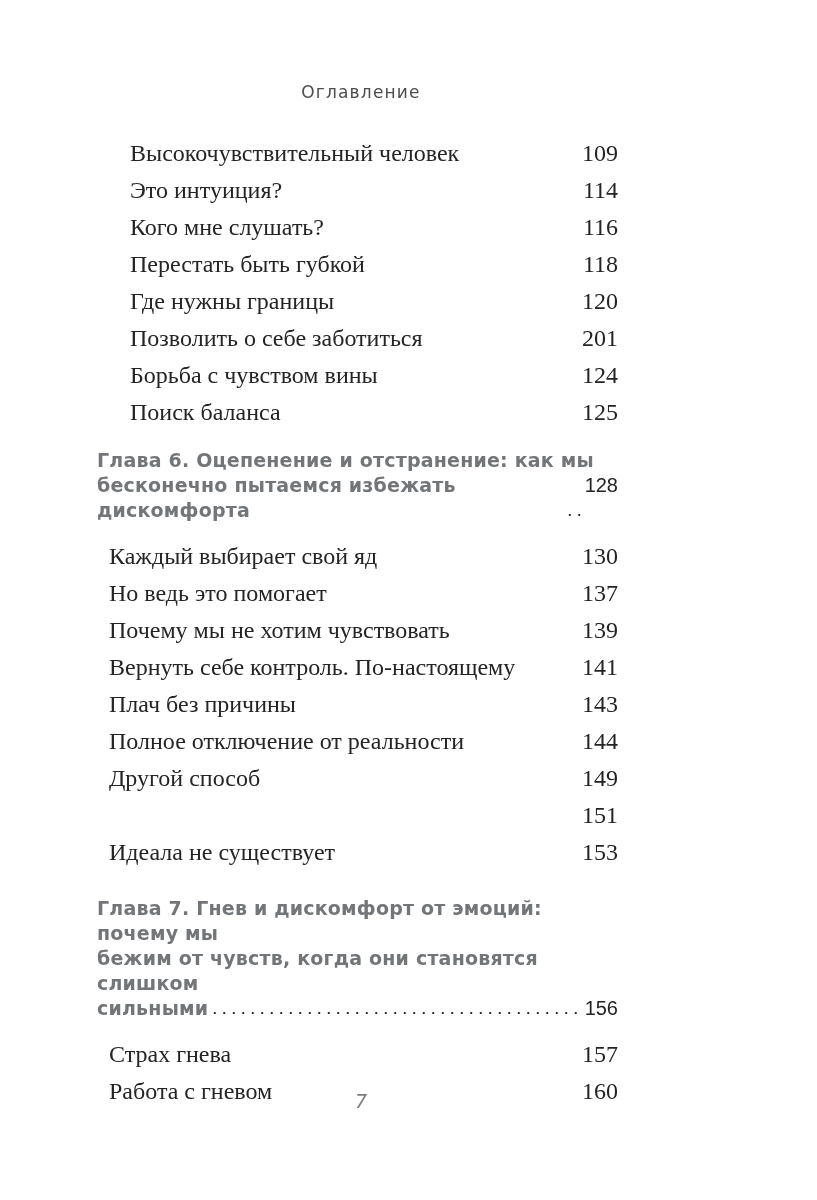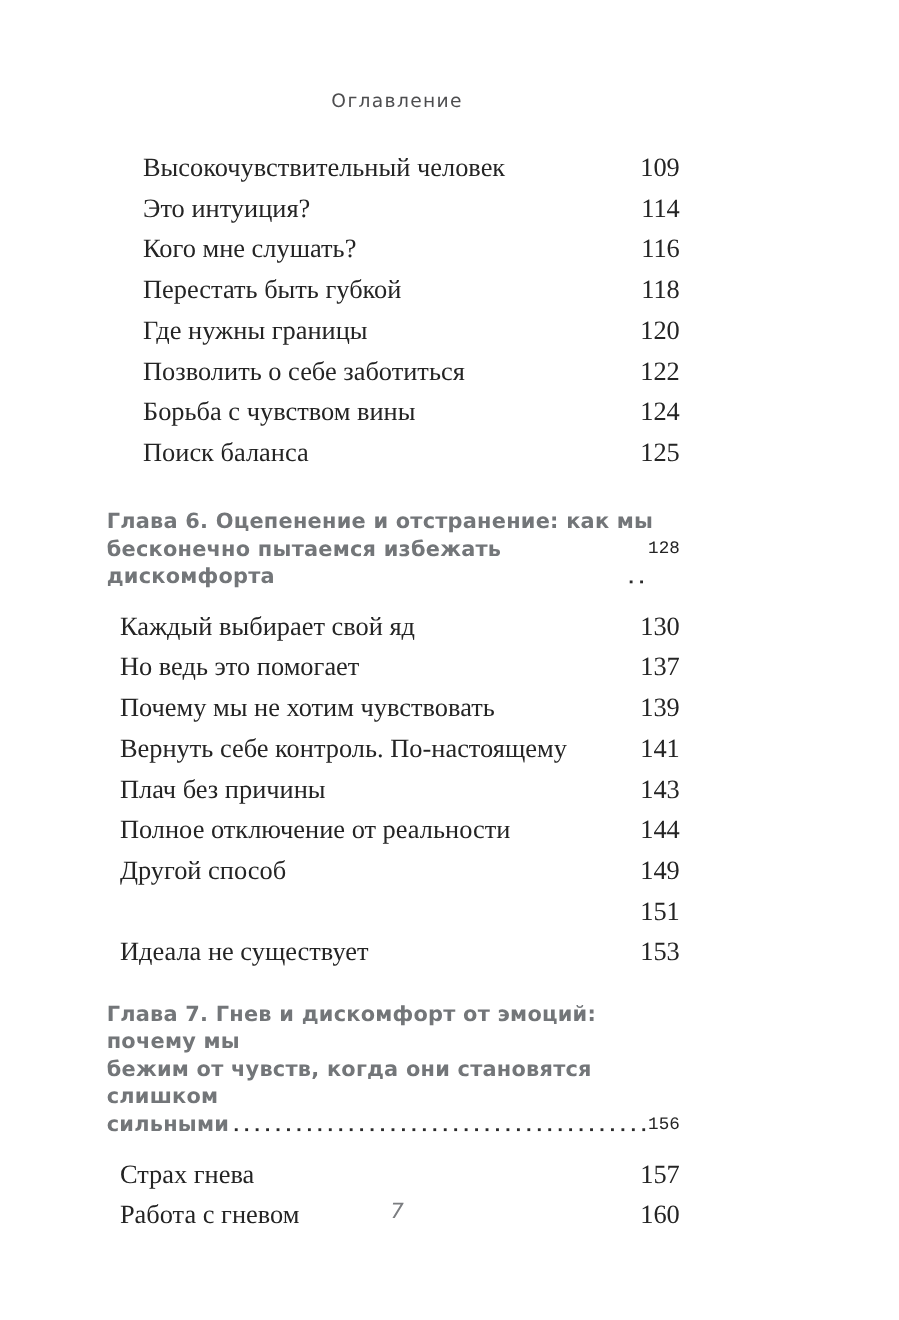--- a/index.html
+++ b/index.html
@@ -61,33 +61,33 @@
     white-space: nowrap;
   }
   .chapter {
     font-family: "DejaVu Sans", sans-serif;
     font-weight: 700;
     font-size: 19px;
     line-height: 25px;
     letter-spacing: 0.2px;
     color: #737679;
   }
-  .chapter.chapter-6 { margin-top: 38px; }
+  .chapter.chapter-6 { margin-top: 24px; }
   .chapter.chapter-7 { margin-top: 32px; }
   .chapter-lastline {
     display: flex;
   }
   .chapter-lastline .dots {
     margin: 0 2px 0 2px;
     background-position: left bottom 5px;
   }
   .chapter-lastline .toc-page {
-    font-family: Liberation Mono, monospace;
+    font-family: Liberation Sans, sans-serif;
     font-weight: 400;
-    font-size: 16px;
+    font-size: 20px;
     letter-spacing: 0;
     color: #242424;
   }
   .folio {
     position: absolute;
     left: 0;
     right: 0;
     top: 1090px;
     text-align: center;
     font-family: "DejaVu Sans", sans-serif;
@@ -127,21 +127,21 @@
         <span class="toc-page">118</span>
       </div>
       <div class="toc-row">
         <span class="toc-title">Где нужны границы</span>
         <span class="dots"></span>
         <span class="toc-page">120</span>
       </div>
       <div class="toc-row">
         <span class="toc-title">Позволить о себе заботиться</span>
         <span class="dots"></span>
-        <span class="toc-page">122</span>
+        <span class="toc-page">201</span>
       </div>
       <div class="toc-row">
         <span class="toc-title">Борьба с чувством вины</span>
         <span class="dots"></span>
         <span class="toc-page">124</span>
       </div>
       <div class="toc-row">
         <span class="toc-title">Поиск баланса</span>
         <span class="dots"></span>
         <span class="toc-page">125</span>

